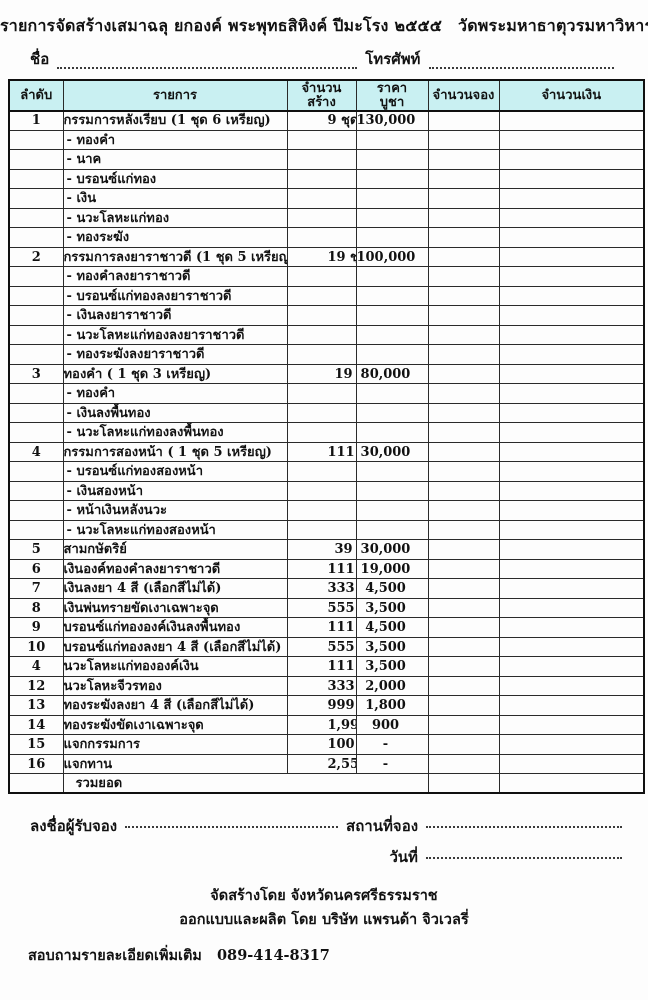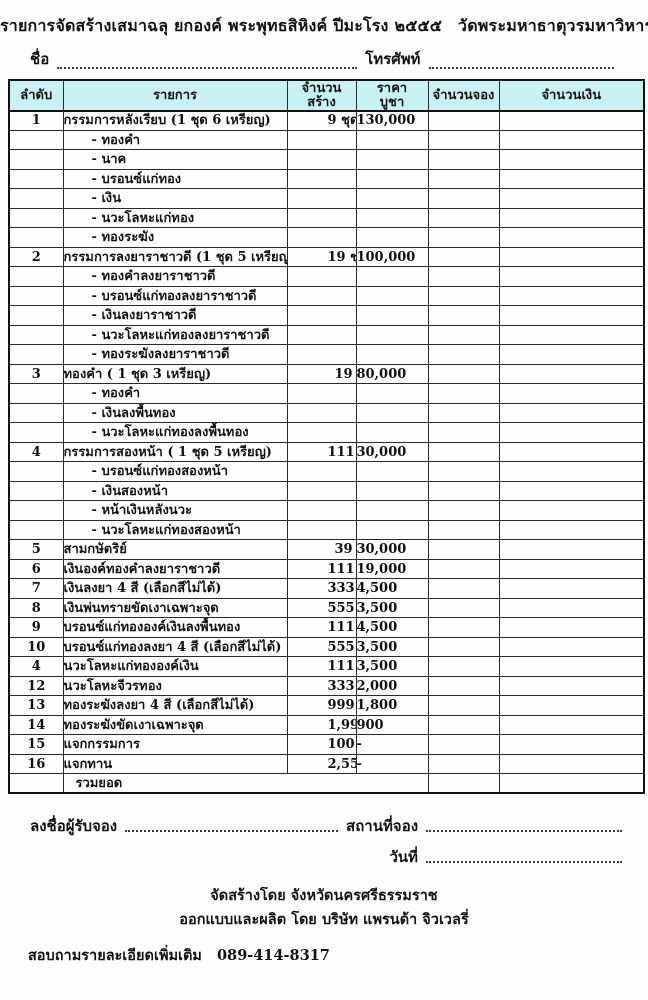--- a/index.html
+++ b/index.html
@@ -56,27 +56,27 @@
     background: var(--header-bg, #c9f0f2);
     height: 28px;
     font-size: 13px;
     text-align: center;
     white-space: pre-line;
     border-bottom: 2px solid #101010;
   }
   tbody td { height: 19.5px; }
   .c-no    { text-align: center; }
   .c-item  { text-align: left; }
-  .c-item.sub { padding-left: 28px; }
+  .c-item.sub { padding-left: 3px; }
   .c-qty   { text-align: right; padding-right: 3px; padding-left: 40px; }
-  .c-price { text-align: left; padding-right: 13px; }
+  .c-price { text-align: center; padding-right: 13px; }
   .c-total { padding-left: 12px; }
 
   .sig-block { margin: 20px 26px 0 30px; font-size: 15px; }
-  .sig-row { display: flex; align-items: center; margin-bottom: 7px; }
+  .sig-row { display: flex; align-items: flex-start; margin-bottom: 7px; }
   .sig-spacer { flex: 1; }
   .dots-sign  { flex: 1; }
   .dots-right { width: 196px; margin-right: 0; }
 
   .footer-center { margin-top: 14px; text-align: center; font-size: 14.5px; line-height: 1.65; }
   .contact-line { margin: 12px 0 0 28px; font-size: 14.5px; }
   .contact-phone { margin-left: 10px; font-family: "DejaVu Serif", "Liberation Serif", serif; }
 </style>
 </head>
 <body>

